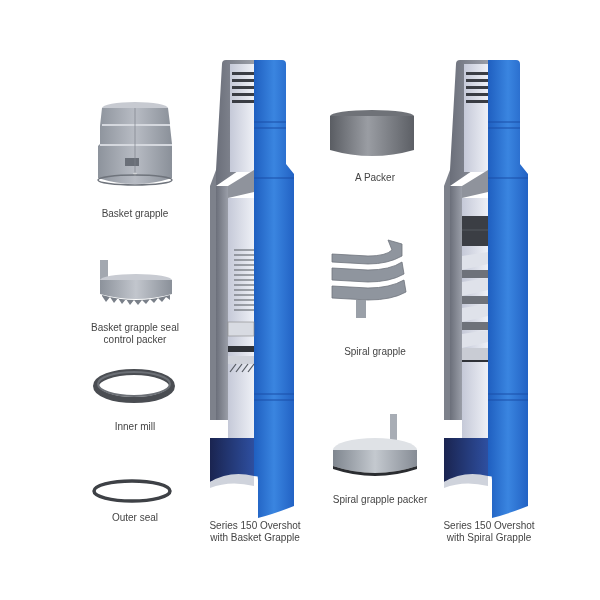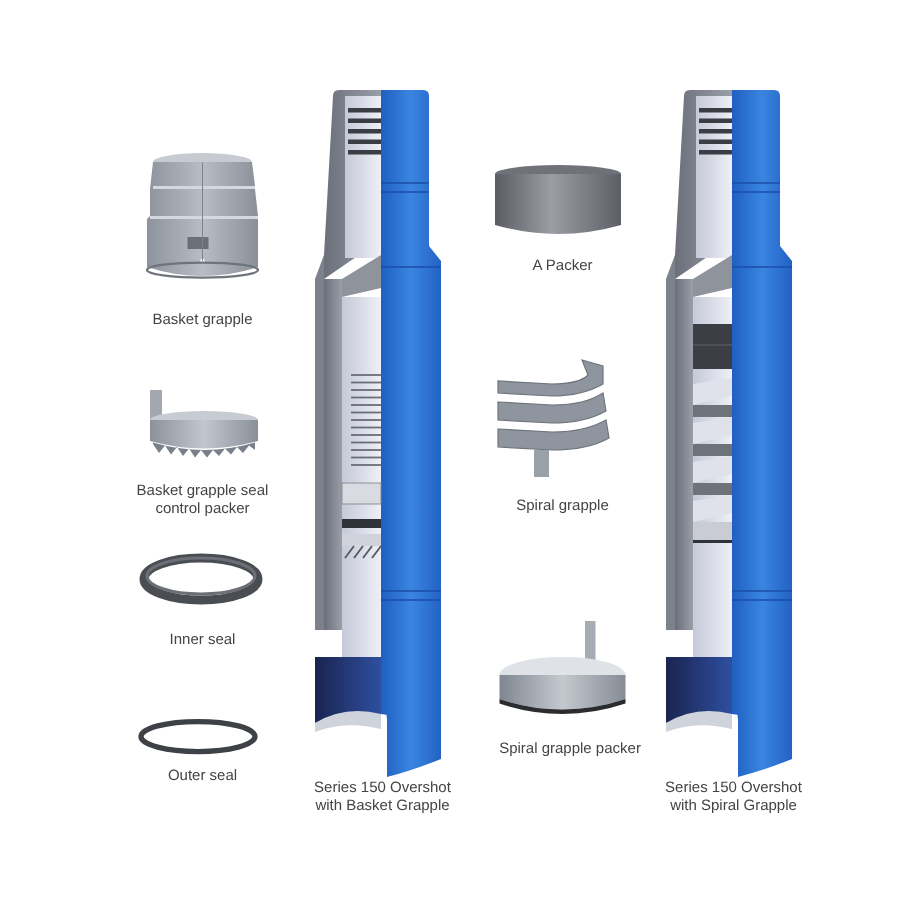--- a/index.html
+++ b/index.html
@@ -52,21 +52,21 @@
 </div>
 <div class="label" style="left:70px;top:322px;width:130px;">Basket grapple seal
 control packer</div>
 
 <div class="part" style="left:92px;top:366px;">
   <svg width="84" height="40" viewBox="0 0 84 40">
     <ellipse cx="42" cy="20" rx="38" ry="14" fill="none" stroke="#4a4d52" stroke-width="6"></ellipse>
     <ellipse cx="42" cy="18" rx="36" ry="12" fill="none" stroke="#6c7076" stroke-width="2"></ellipse>
   </svg>
 </div>
-<div class="label" style="left:70px;top:421px;width:130px;">Inner seal</div>
+<div class="label" style="left:70px;top:421px;width:130px;">Inner mill</div>
 
 <div class="part" style="left:90px;top:476px;">
   <svg width="84" height="30" viewBox="0 0 84 30">
     <ellipse cx="42" cy="15" rx="38" ry="10" fill="none" stroke="#3e4146" stroke-width="3.5"></ellipse>
   </svg>
 </div>
 <div class="label" style="left:70px;top:512px;width:130px;">Outer seal</div>
 
 <div class="part" style="left:200px;top:60px;">
   <svg width="110" height="462" viewBox="0 0 110 462">
@@ -163,21 +163,21 @@
 <div class="part" style="left:328px;top:238px;">
   <svg width="84" height="84" viewBox="0 0 84 84">
     <g fill="#8f959e" stroke="#6f747c" stroke-width="0.8">
       <path d="M60 2 L74 6 L74 18 Q60 26 40 26 L4 24 L4 16 L40 18 Q58 18 64 12 Z"></path>
       <path d="M4 30 L40 32 Q62 32 74 24 L76 36 Q62 44 40 44 L4 42 Z"></path>
       <path d="M4 48 L40 50 Q62 50 76 42 L78 54 Q64 62 40 62 L4 60 Z"></path>
     </g>
     <rect x="28" y="62" width="10" height="18" fill="#9aa0a8"></rect>
   </svg>
 </div>
-<div class="label" style="left:310px;top:332px;width:130px;">Spiral grapple</div>
+<div class="label" style="left:310px;top:346px;width:130px;">Spiral grapple</div>
 
 <div class="part" style="left:330px;top:414px;">
   <svg width="90" height="70" viewBox="0 0 90 70">
     <defs>
       <linearGradient id="gSpc" x1="0" x2="1">
         <stop offset="0" stop-color="#7f868f"></stop>
           <stop offset="0.5" stop-color="#c4c9cf"></stop>
           <stop offset="1" stop-color="#868c95"></stop>
       </linearGradient>
     </defs>

